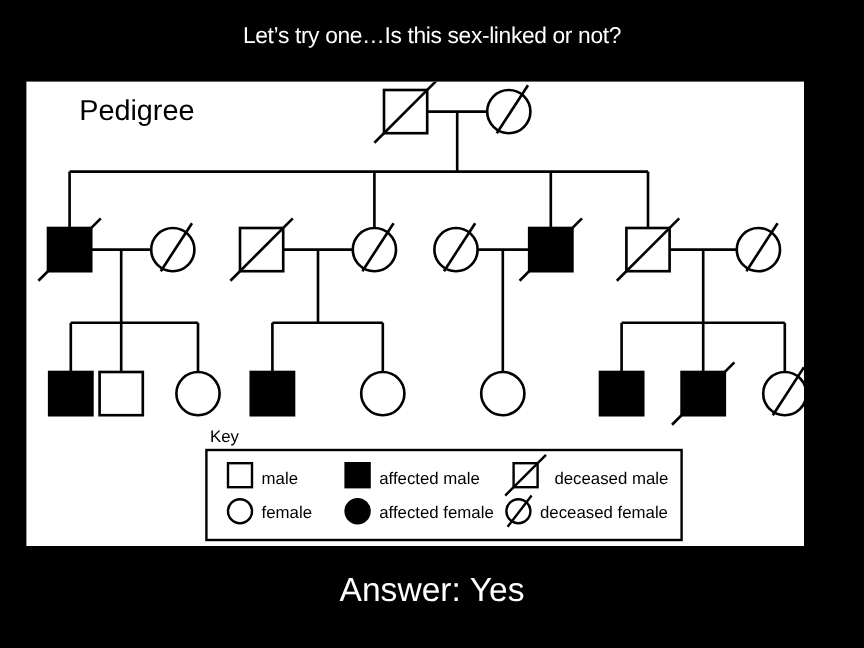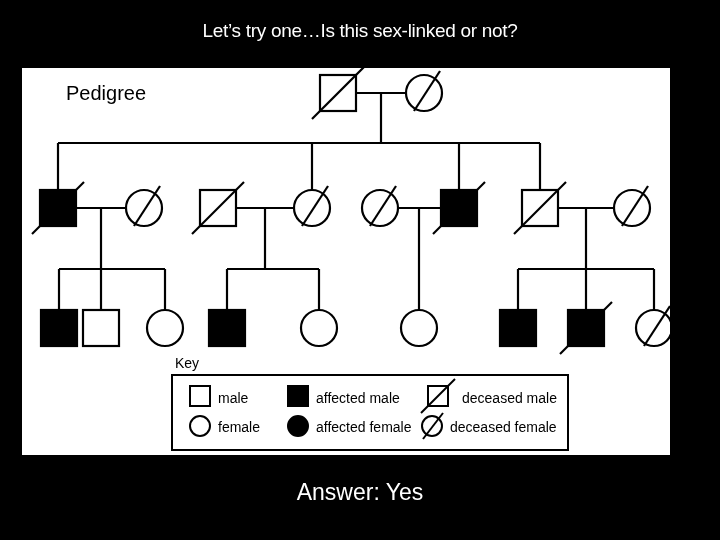--- a/index.html
+++ b/index.html
@@ -34,39 +34,39 @@
     white-space: nowrap;
   }
   #answer-text {
     position: absolute;
     left: 0;
     top: 477px;
     width: 720px;
     text-align: center;
     color: #ffffff;
     font-family: "Liberation Sans", sans-serif;
-    font-size: 23px;
+    font-size: 28px;
     line-height: 30px;
   }
   #pedigree-panel {
     position: absolute;
     left: 22px;
     top: 68px;
     width: 648px;
     height: 387px;
     background: #ffffff;
     overflow: hidden;
   }
   #pedigree-title {
     position: absolute;
     left: 44px;
     top: 14px;
     color: #000000;
     font-family: "Liberation Sans", sans-serif;
-    font-size: 20px;
+    font-size: 24px;
     line-height: 22px;
   }
   #pedigree-svg {
     position: absolute;
     left: 0;
     top: 0;
   }
   .legend-label {
     font-family: "Liberation Sans", sans-serif;
     font-size: 14px;

